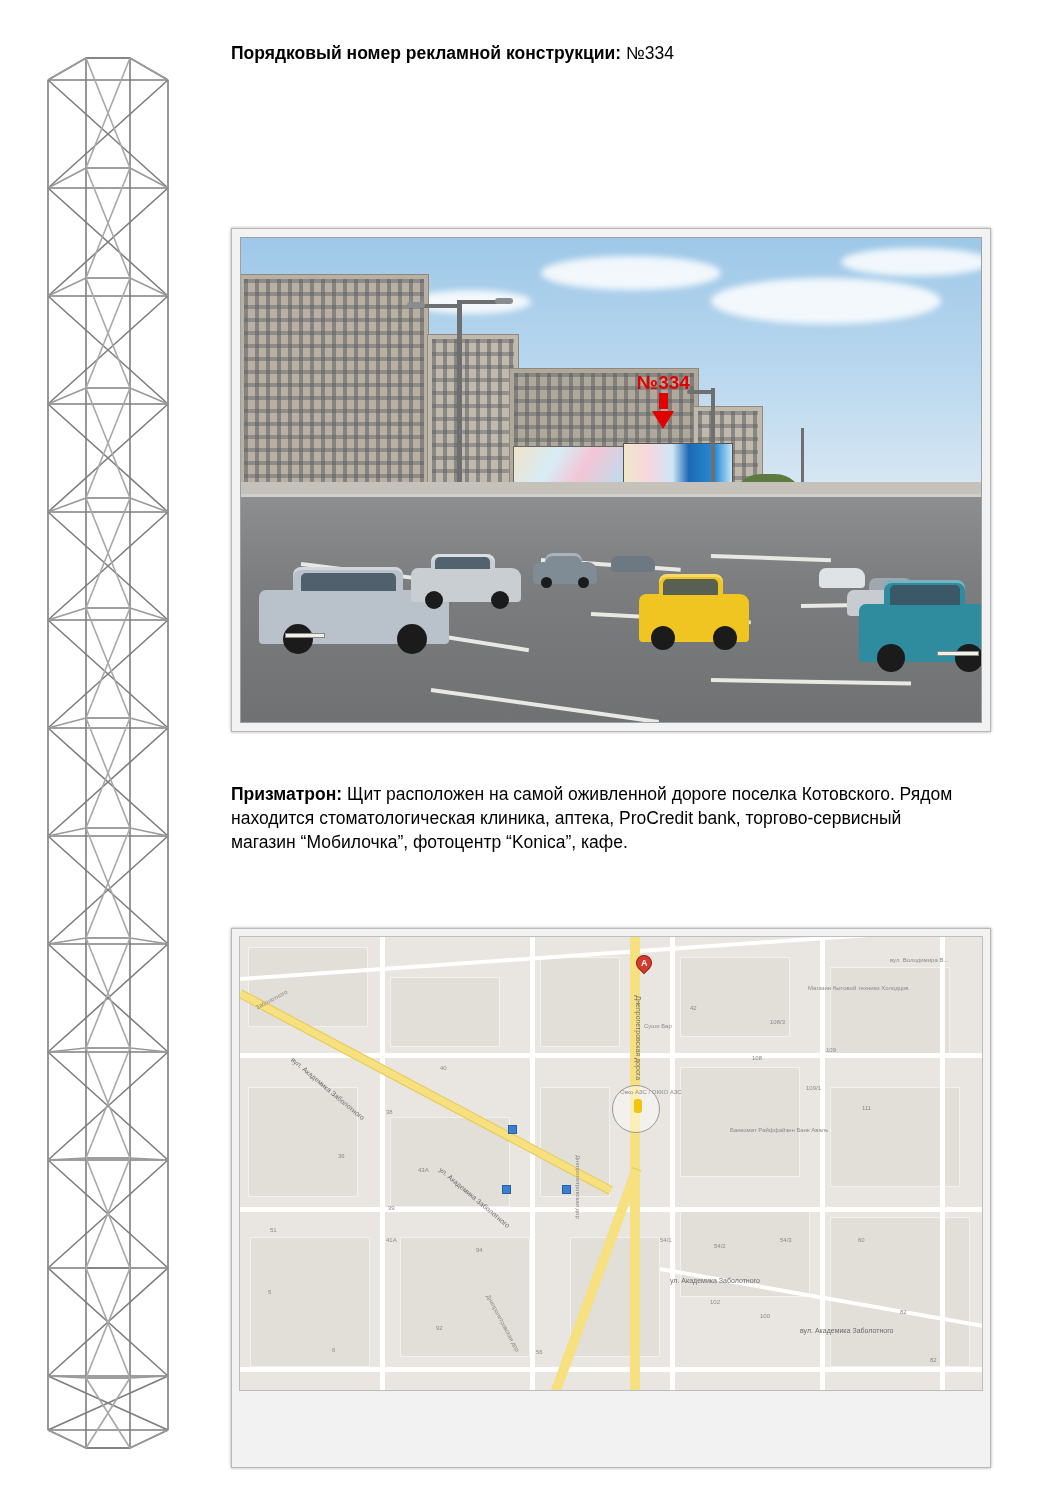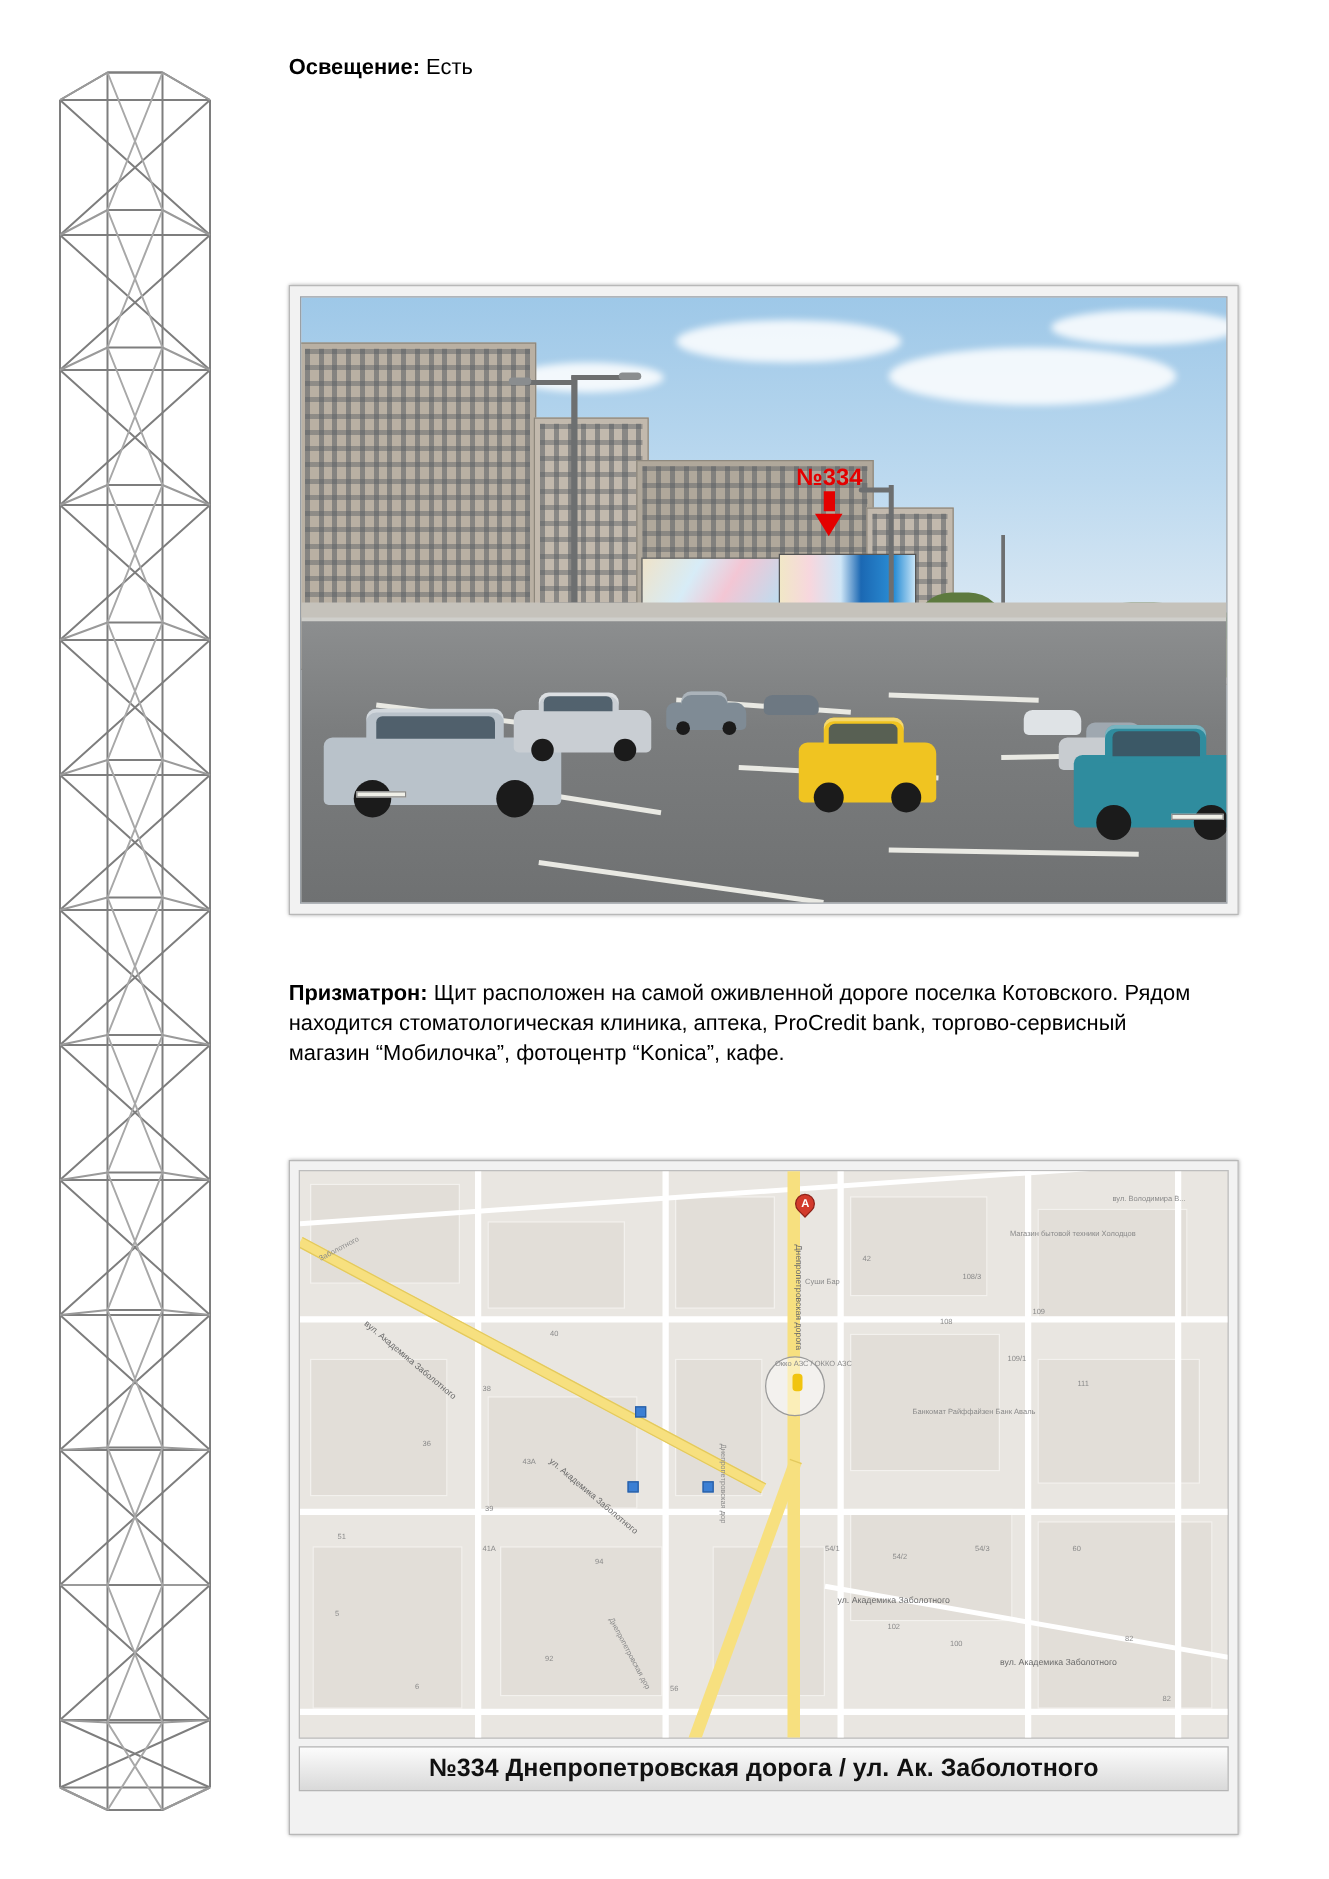--- a/index.html
+++ b/index.html
@@ -437,22 +437,22 @@
 
     <g stroke="#9a9a9a">
       <path d="M10,40 L48,18 M10,148 L48,128 M10,256 L48,238 M10,364 L48,348 M10,472 L48,458 M10,580 L48,568 M10,688 L48,678 M10,796 L48,788 M10,904 L48,898 M10,1012 L48,1008 M10,1120 L48,1118 M10,1228 L48,1228 M10,1336 L48,1338 M10,1390 L48,1408"></path>
       <path d="M130,40 L92,18 M130,148 L92,128 M130,256 L92,238 M130,364 L92,348 M130,472 L92,458 M130,580 L92,568 M130,688 L92,678 M130,796 L92,788 M130,904 L92,898 M130,1012 L92,1008 M130,1120 L92,1118 M130,1228 L92,1228 M130,1336 L92,1338 M130,1390 L92,1408"></path>
     </g>
   </g>
 </svg>
 
 <div class="spec">
   <div class="row">
-    <span class="lbl">Освещение:</span>
-    <span>Есть</span>
+    <span class="lbl">Порядковый номер рекламной конструкции:</span>
+    <span>№334</span>
   </div>
 </div>
 
 <div class="photo-frame">
   <div class="photo">
 
     <div class="cloud" style="left:300px;top:18px;width:180px;height:34px;"></div>
     <div class="cloud" style="left:470px;top:40px;width:230px;height:46px;"></div>
     <div class="cloud" style="left:600px;top:10px;width:150px;height:28px;"></div>
     <div class="cloud" style="left:170px;top:52px;width:120px;height:24px;"></div>
@@ -638,14 +638,13 @@
         <div class="maplbl sm" style="left: 540px; top: 300px;">54/3</div>
         <div class="maplbl sm" style="left: 618px; top: 300px;">60</div>
         <div class="maplbl sm" style="left: 470px; top: 362px;">102</div>
         <div class="maplbl sm" style="left: 520px; top: 376px;">100</div>
         <div class="maplbl sm" style="left: 660px; top: 372px;">82</div>
         <div class="maplbl sm" style="left: 690px; top: 420px;">82</div>
         <div class="maplbl sm" style="left: 92px; top: 410px;">6</div>
       </div>
   </div>
 
-  <div class="map-caption">№334 Днепропетровская дорога / ул. Ак. Заболотного</div>
 </div>
 
 </body></html>

